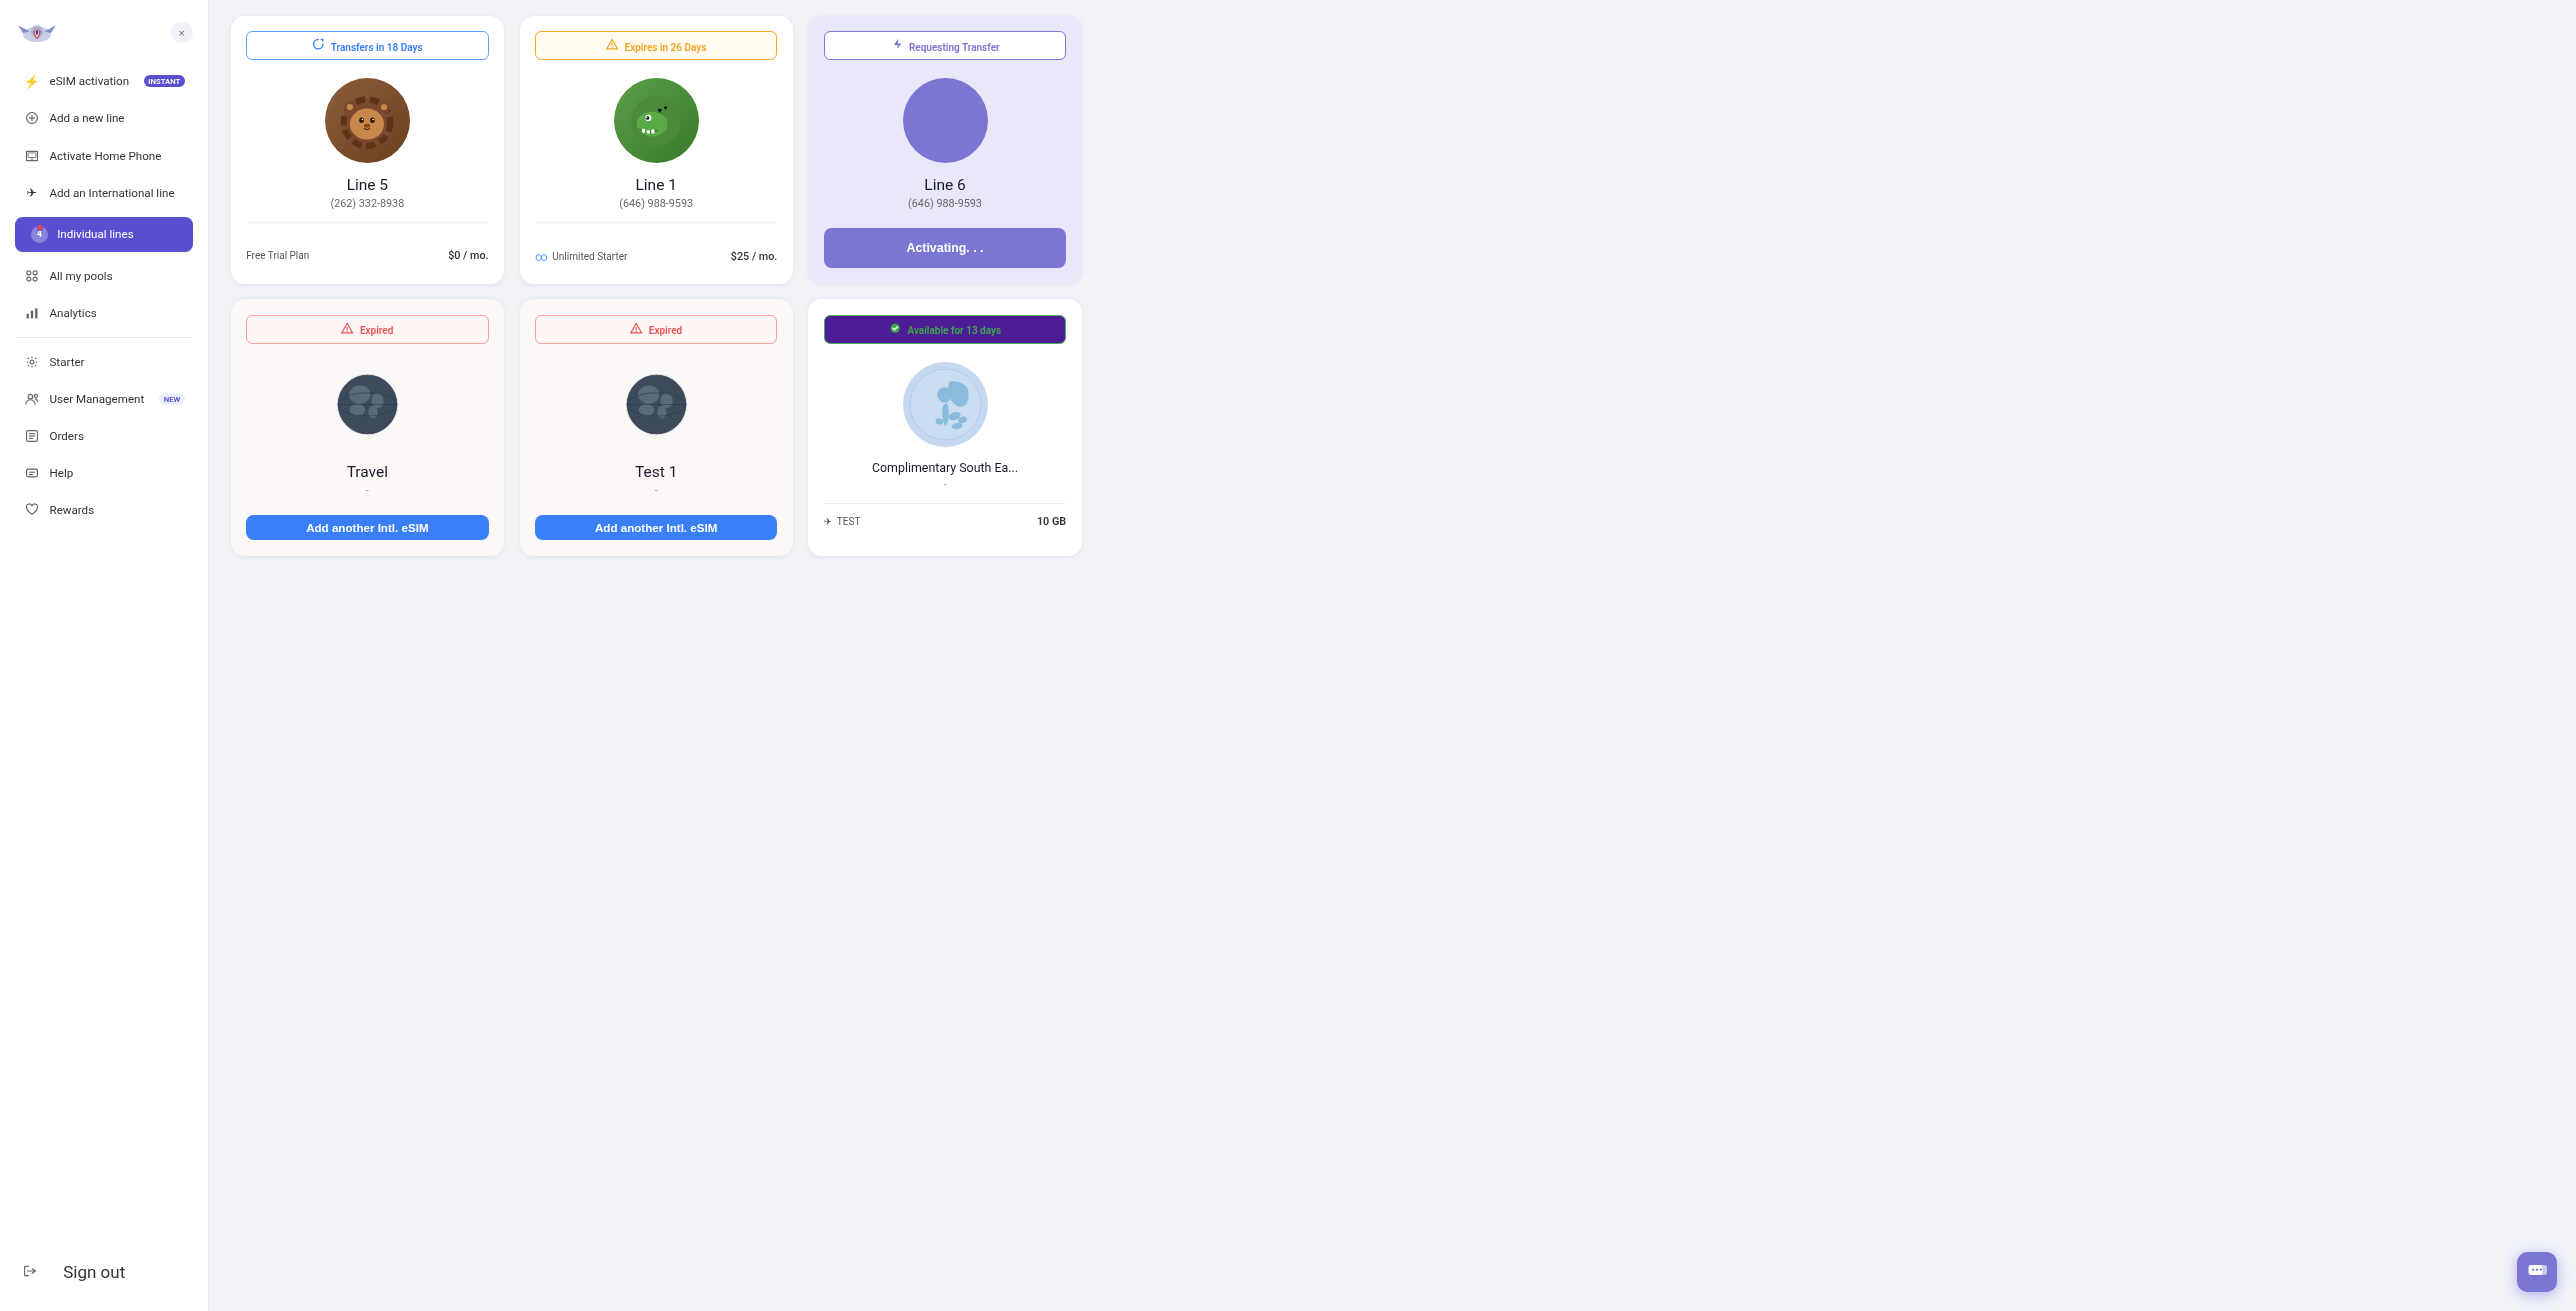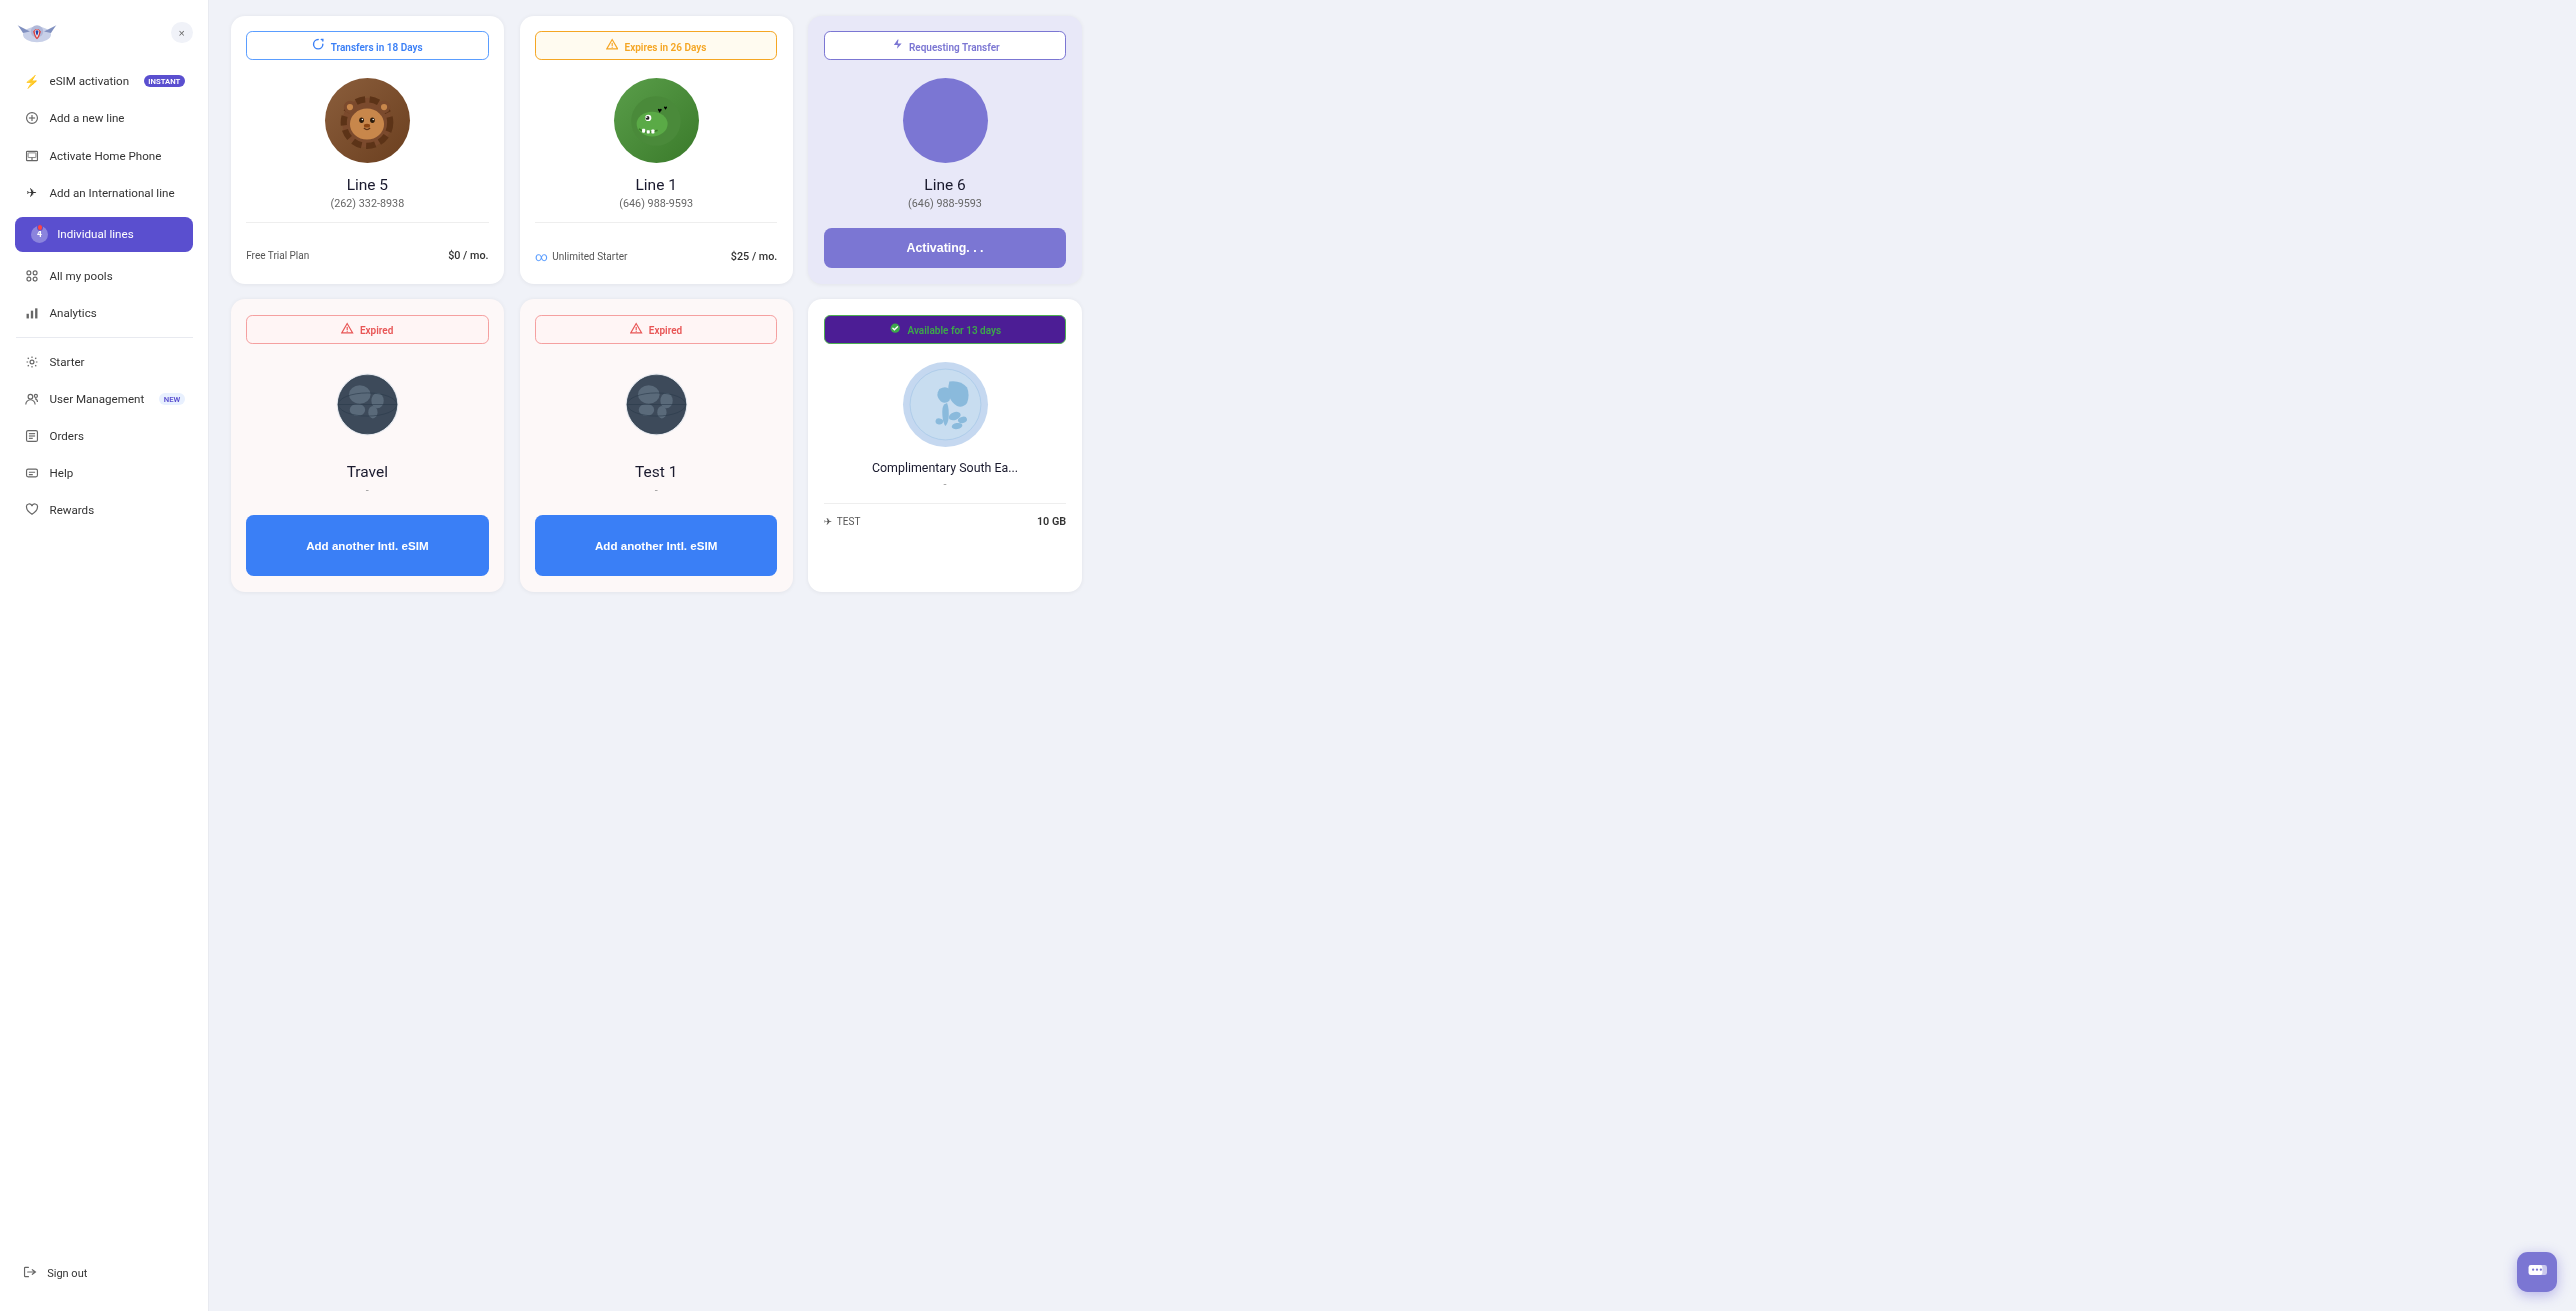--- a/index.html
+++ b/index.html
@@ -124,22 +124,22 @@
       padding: 6.2px 0;
     }
     .sign-out-item {
       display: flex;
       align-items: center;
       padding: 9.3px 15.5px;
       cursor: pointer;
       border-radius: 7.7px;
       margin: 1.5px 7.7px;
       color: #333;
-      font-size: 11px;
-      gap: 10px;
+      font-size: 17px;
+      gap: 26px;
     }
 
     
     .main {
       flex: 1;
       overflow-y: auto;
       padding: 15.5px 21.7px;
     }
     .cards-grid {
       display: grid;
@@ -292,21 +292,21 @@
       border-radius: 7.7px;
       font-size: 12.4px;
       font-weight: 600;
       cursor: pointer;
       margin-top: 6.2px;
     }
 
     
     .add-intl-btn {
       width: 100%;
-      padding: 24px;
+      padding: 6px;
       background: #3a7ff6;
       color: #fff;
       border: none;
       border-radius: 7.7px;
       font-size: 11.6px;
       font-weight: 600;
       cursor: pointer;
       margin-top: 6.2px;
     }
 

